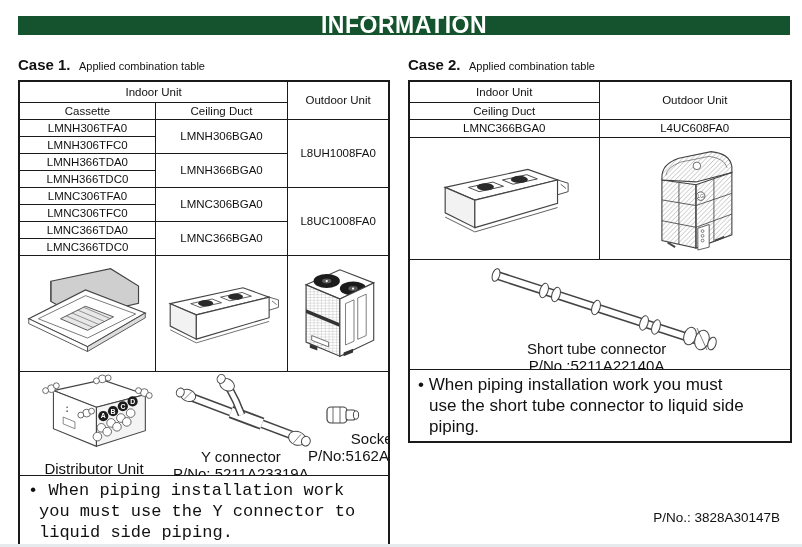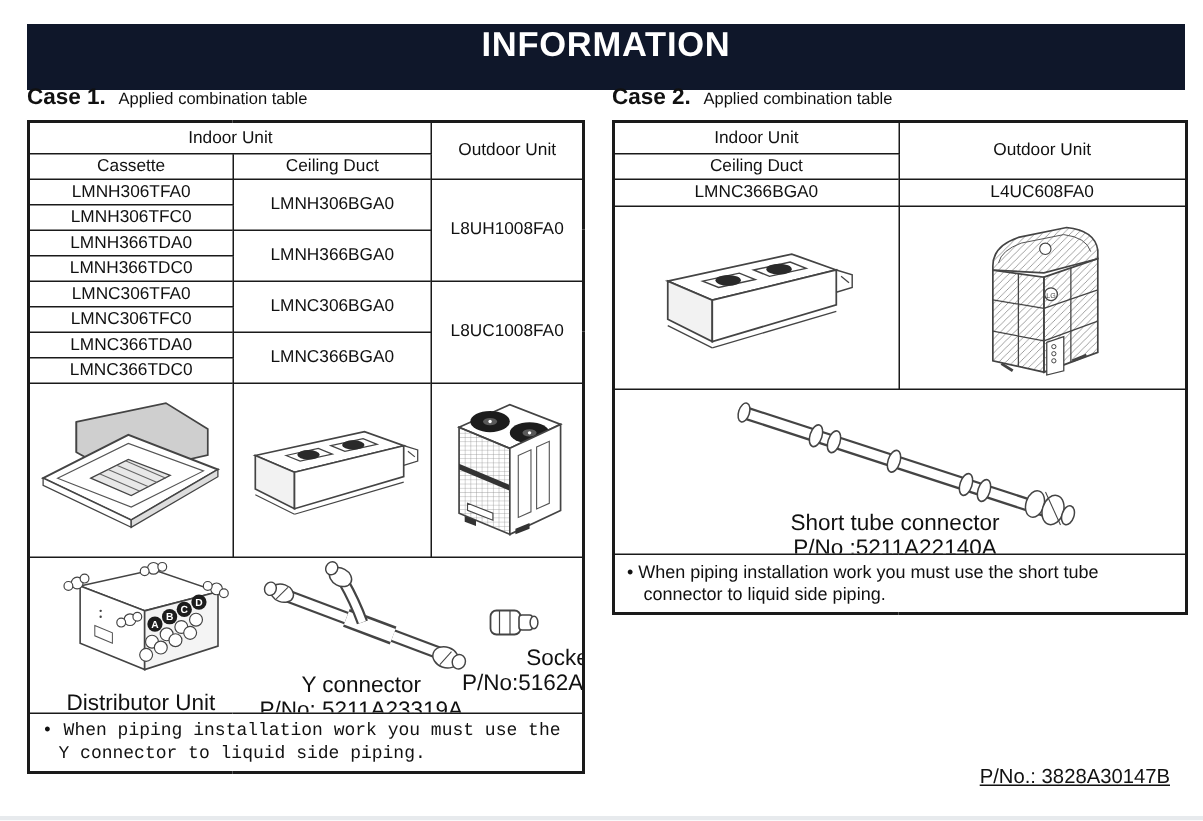--- a/index.html
+++ b/index.html
@@ -2,48 +2,48 @@
 <html><head>
 <meta charset="utf-8">
 <style>
   * { margin:0; padding:0; box-sizing:border-box; }
   html,body { width:802px; height:547px; }
   body {
     position:relative; width:802px; height:547px; background:#ffffff;
     font-family:"Liberation Sans", sans-serif; color:#111; overflow:hidden;
   }
   .header-bar {
-    position:absolute; left:18px; top:16px; width:772px; height:44px;
-    background:#0f172a; display:flex; align-items:flex-start; justify-content:center;
+    position:absolute; left:18px; top:16px; width:772px; height:19px;
+    background:#14532d; display:flex; align-items:center; justify-content:center;
   }
   .header-bar .title {
     color:#ffffff; font-size:23px; font-weight:bold; letter-spacing:0.5px;
   }
   .case-block { position:absolute; top:56px; }
   .case1-block { left:18px; width:372px; }
   .case2-block { left:408px; width:422px; }
   .case-head { height:24px; white-space:nowrap; }
   .case-title { font-size:15px; font-weight:bold; }
   .case-sub { font-size:11px; margin-left:4px; }
   table.combo {
     border-collapse:collapse; table-layout:fixed; border:2px solid #1a1a1a;
   }
   table.combo td {
     border:1px solid #1a1a1a; text-align:center; vertical-align:middle;
     font-size:11.5px; padding:0; overflow:hidden;
   }
   td.img-cell { vertical-align:middle; text-align:center; }
   td.wide-cell { position:relative; }
   .note-cell { text-align:left !important; vertical-align:top !important; padding:4px 8px !important; }
-  .note-text { font-size:12px; line-height:1.25; padding-left:11px; text-indent:-11px; }
+  .note-text { font-size:17px; line-height:1.25; padding-left:11px; text-indent:-11px; }
   .c1-note { width:348px;font-family:Liberation Mono, monospace; }
   .c2-note { width:335px; }
   .cap { position:absolute; font-size:15px; line-height:1.18; }
   .cap.center { }
-  .footer-pno { position:absolute; top:510px; right:22px; font-size:13.5px;text-decoration:underline; }
+  .footer-pno { position:absolute; top:510px; right:22px; font-size:13.5px; }
   .bottom-strip { position:absolute; left:0; bottom:0; width:802px; height:3px; background:#e7eaed; }
   svg { display:block; }
   .inline-center { margin:0 auto; }
 </style>
 </head>
 <body>
 
 <div class="header-bar">
   <span class="title">INFORMATION</span>
 </div>

